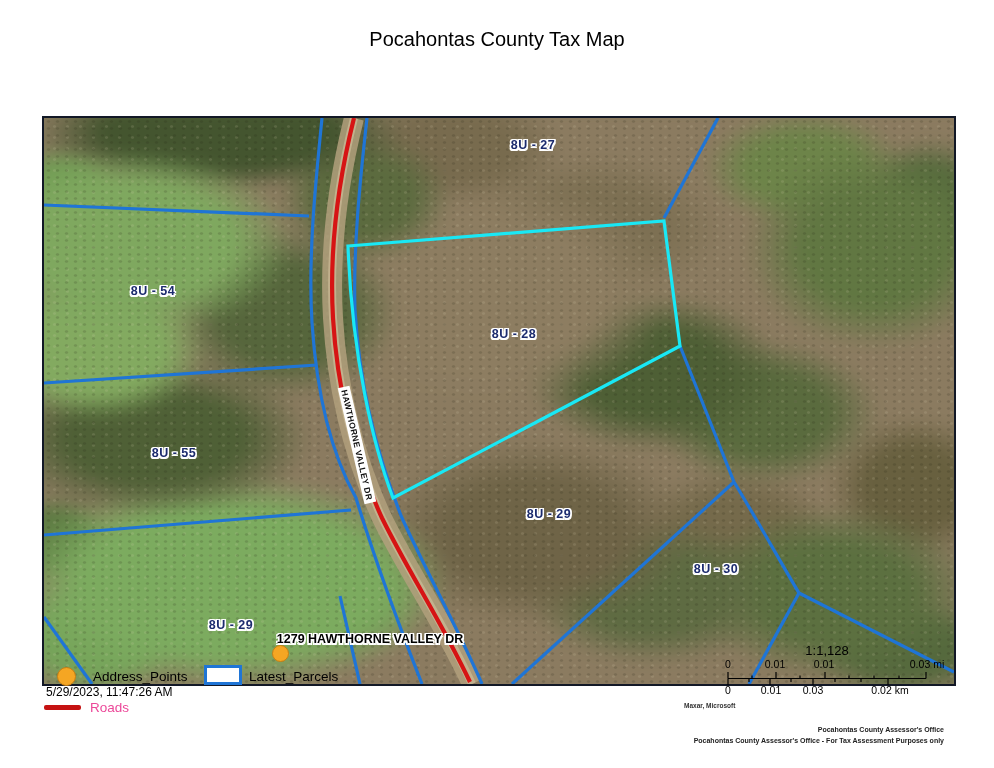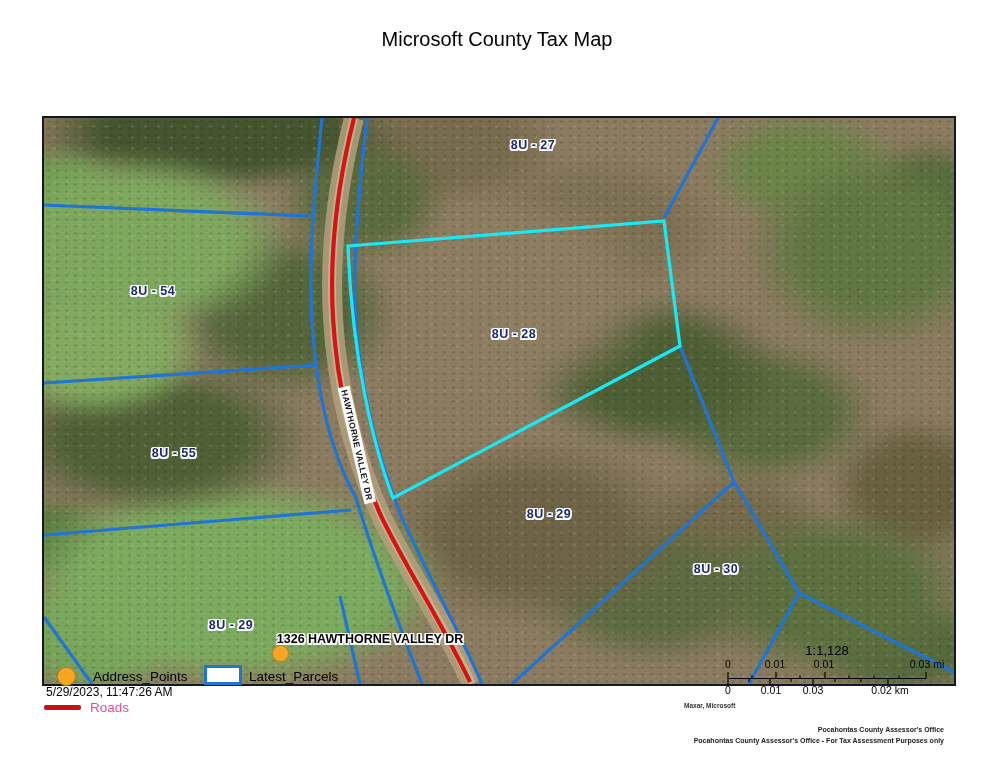--- a/index.html
+++ b/index.html
@@ -72,21 +72,21 @@
   #km0{left:728px;top:684px;} #km1{left:771px;top:684px;} #km2{left:813px;top:684px;} #km3{left:890px;top:684px;}
   #scalebar{left:727px;top:671px;}
   #map-attribution{left:684px;top:702px;font-size:6.5px;font-weight:bold;color:#333;}
   
   #footer-line1{right:50px;top:726px;font-size:7px;font-weight:bold;color:#222;}
   #footer-line2{right:50px;top:737px;font-size:7px;font-weight:bold;color:#222;}
 </style>
 </head>
 <body>
 
-<div class="abs" id="page-title">Microsoft County Tax Map</div>
+<div class="abs" id="page-title">Pocahontas County Tax Map</div>
 
 <div class="abs" id="map">
   <div class="abs" id="terrain"></div>
   <div class="abs" id="terrain-noise"></div>
 
   <svg class="abs" id="lines" width="910" height="566" viewBox="0 0 910 566">
 
     <path d="M310,0 C295,60 285,130 289,200 C293,268 308,335 338,400 C365,455 400,505 428,566" fill="none" stroke="#b2a07c" stroke-width="20" opacity="0.85"></path>
     <path d="M310,0 C295,60 285,130 289,200 C293,268 308,335 338,400 C365,455 400,505 428,566" fill="none" stroke="#c8b893" stroke-width="8" opacity="0.8"></path>
 
@@ -113,21 +113,21 @@
 
   <div class="abs parcel-label" style="left:489px;top:27px">8U - 27</div>
   <div class="abs parcel-label" style="left:109px;top:173px">8U - 54</div>
   <div class="abs parcel-label" style="left:470px;top:216px">8U - 28</div>
   <div class="abs parcel-label" style="left:130px;top:335px">8U - 55</div>
   <div class="abs parcel-label" style="left:505px;top:396px">8U - 29</div>
   <div class="abs parcel-label" style="left:672px;top:451px">8U - 30</div>
   <div class="abs parcel-label" style="left:187px;top:507px">8U - 29</div>
 
   <div class="abs" id="road-label" style="left:313px;top:327px">HAWTHORNE VALLEY DR</div>
-  <div class="abs" id="address-label" style="left:326px;top:521px">1326 HAWTHORNE VALLEY DR</div>
+  <div class="abs" id="address-label" style="left:326px;top:521px">1279 HAWTHORNE VALLEY DR</div>
   <div class="abs" id="address-dot" style="left:228px;top:527px"></div>
 </div>
 
 <div class="abs" id="timestamp">5/29/2023, 11:47:26 AM</div>
 <div class="abs" id="legend-dot"></div>
 <div class="abs" id="legend-points-label">Address_Points</div>
 <div class="abs" id="legend-parcel-swatch"></div>
 <div class="abs" id="legend-parcels-label">Latest_Parcels</div>
 <div class="abs" id="legend-road-swatch"></div>
 <div class="abs" id="legend-roads-label">Roads</div>

